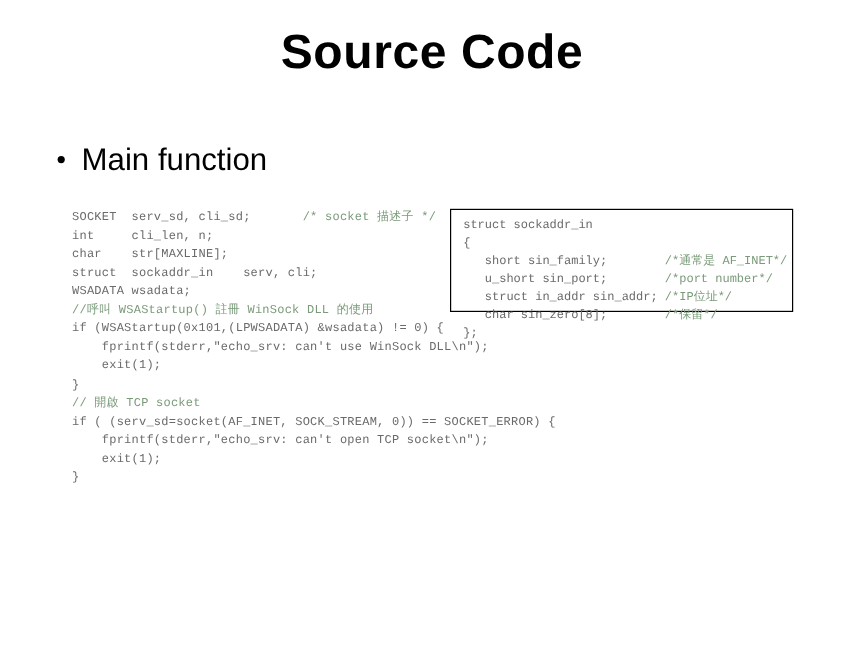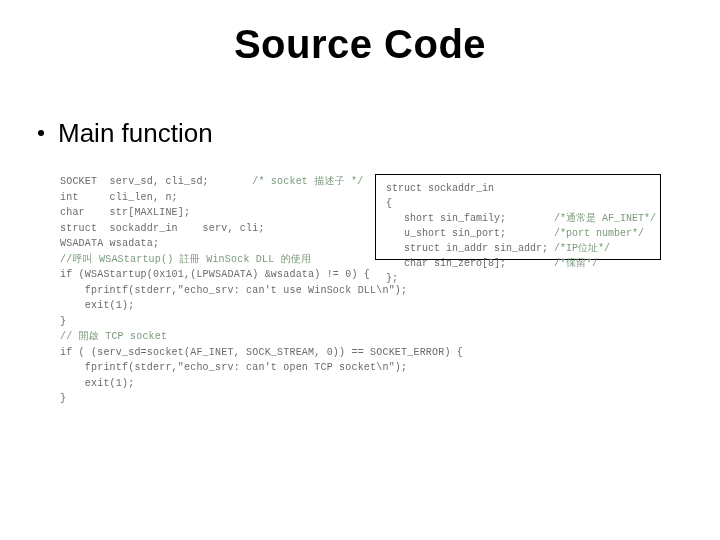--- a/index.html
+++ b/index.html
@@ -24,21 +24,21 @@
     left: 0;
     width: 100%;
     text-align: center;
     font-size: 40px;
     font-weight: 700;
     letter-spacing: 0.5px;
   }
   .bullet {
     position: absolute;
     top: 118px;
-    left: 38px;
+    left: 48px;
     font-size: 26px;
   }
   .bullet-dot {
     display: inline-block;
     width: 6px;
     height: 6px;
     background: #000;
     border-radius: 50%;
     vertical-align: middle;
     margin-right: 14px;

